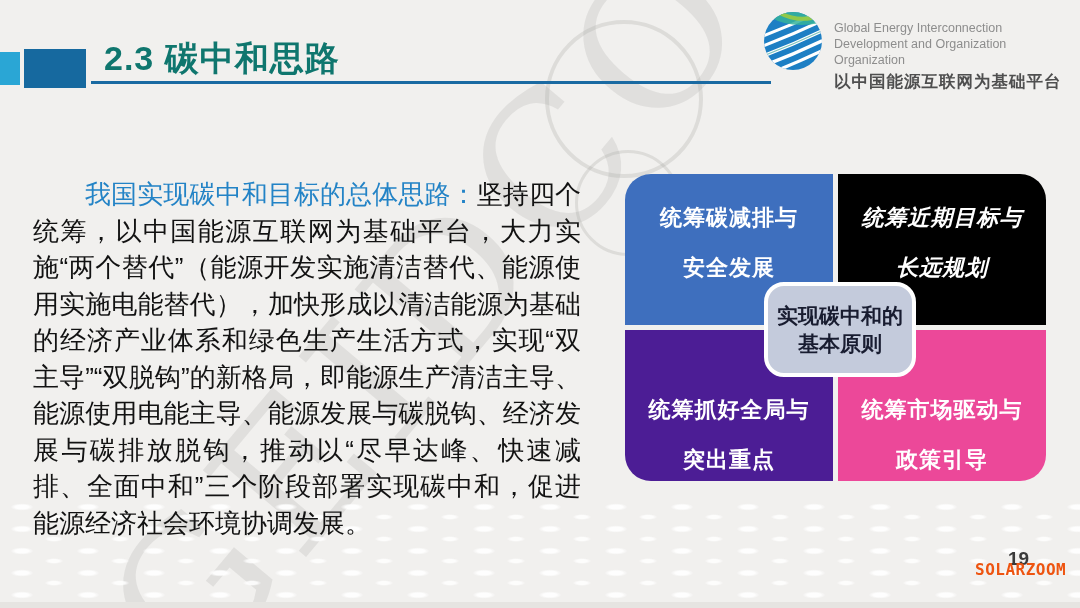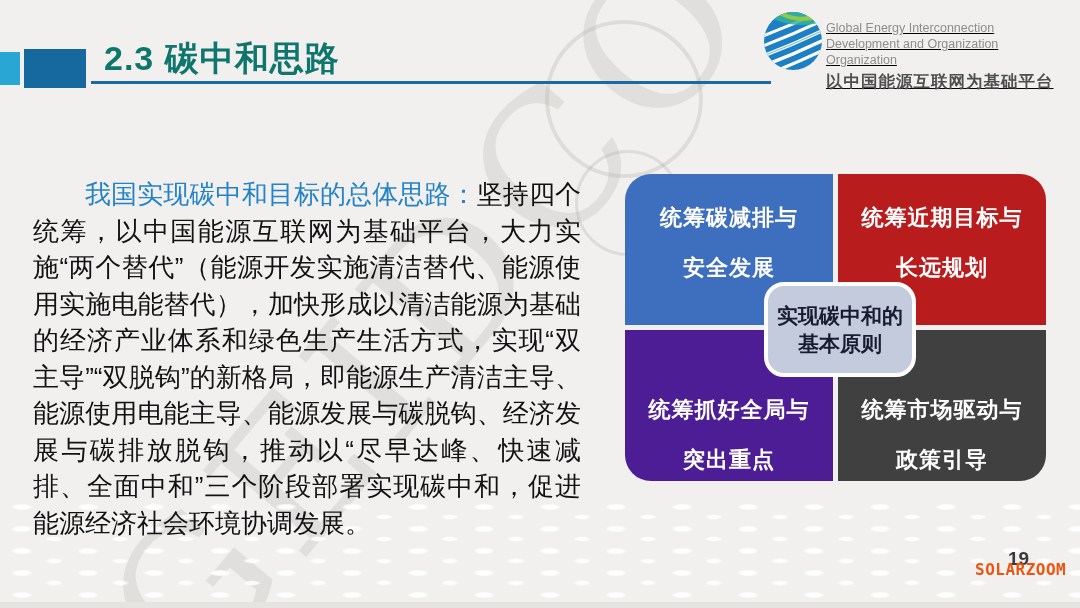--- a/index.html
+++ b/index.html
@@ -23,21 +23,21 @@
   .bottom-strip{position:absolute;left:0;bottom:0;width:1080px;height:6px;background:#e6e4e1;}
 
   
   .bar-cyan{position:absolute;left:0;top:52px;width:20px;height:33px;background:#2aa6d5;}
   .bar-blue{position:absolute;left:24px;top:49px;width:62px;height:39px;background:#16699f;}
   .page-title{position:absolute;left:104px;top:36px;font-size:34px;font-weight:bold;color:#0f766e;letter-spacing:1px;}
   .title-rule{position:absolute;left:91px;top:81px;width:680px;height:3px;background:#1a6aa2;}
 
   .logo-wrap{position:absolute;left:760px;top:7px;width:310px;display:flex;align-items:flex-start;}
   .logo-globe{flex:0 0 auto;}
-  .logo-text{padding-top:13px;text-decoration:underline;}
+  .logo-text{margin-left:8px;padding-top:13px;}
   .org-en{font-size:12.5px;line-height:16px;color:#8d8d8d;}
   .org-zh{margin-top:3px;font-size:16.5px;font-weight:bold;color:#4f4f4f;letter-spacing:1px;}
 
   
   .body-text{position:absolute;left:33px;top:176px;width:548px;
     font-size:26px;line-height:36.5px;color:#121212;text-align:justify;
     text-indent:2em;font-weight:normal;}
   .body-text .lead{color:#2383c6;}
 
   
@@ -108,29 +108,29 @@
 
   <div class="body-text">
     <span class="lead">我国实现碳中和目标的总体思路：</span><span>坚持四个统筹，以中国能源互联网为基础平台，大力实施“两个替代”（能源开发实施清洁替代、能源使用实施电能替代），加快形成以清洁能源为基础的经济产业体系和绿色生产生活方式，实现“双主导”“双脱钩”的新格局，即能源生产清洁主导、能源使用电能主导、能源发展与碳脱钩、经济发展与碳排放脱钩，推动以“尽早达峰、快速减排、全面中和”三个阶段部署实现碳中和，促进能源经济社会环境协调发展。</span>
   </div>
 
   <div class="quad-grid">
     <div class="quad tl" style="background: rgb(62, 111, 190);">
       <span>统筹碳减排与
 安全发展</span>
     </div>
-    <div class="quad tr" style="background: #b91c1c;">
+    <div class="quad tr" style="background: #000000; font-style: italic;">
       <span>统筹近期目标与
 长远规划</span>
     </div>
     <div class="quad bl" style="background: #4c1d95;">
       <span>统筹抓好全局与
 突出重点</span>
     </div>
-    <div class="quad br" style="background: #404040;">
+    <div class="quad br" style="background: #ec4899;">
       <span>统筹市场驱动与
 政策引导</span>
     </div>
   </div>
   <div class="center-bubble">
     <span>实现碳中和的
 基本原则</span>
   </div>
 
   <div class="page-number">19</div>

